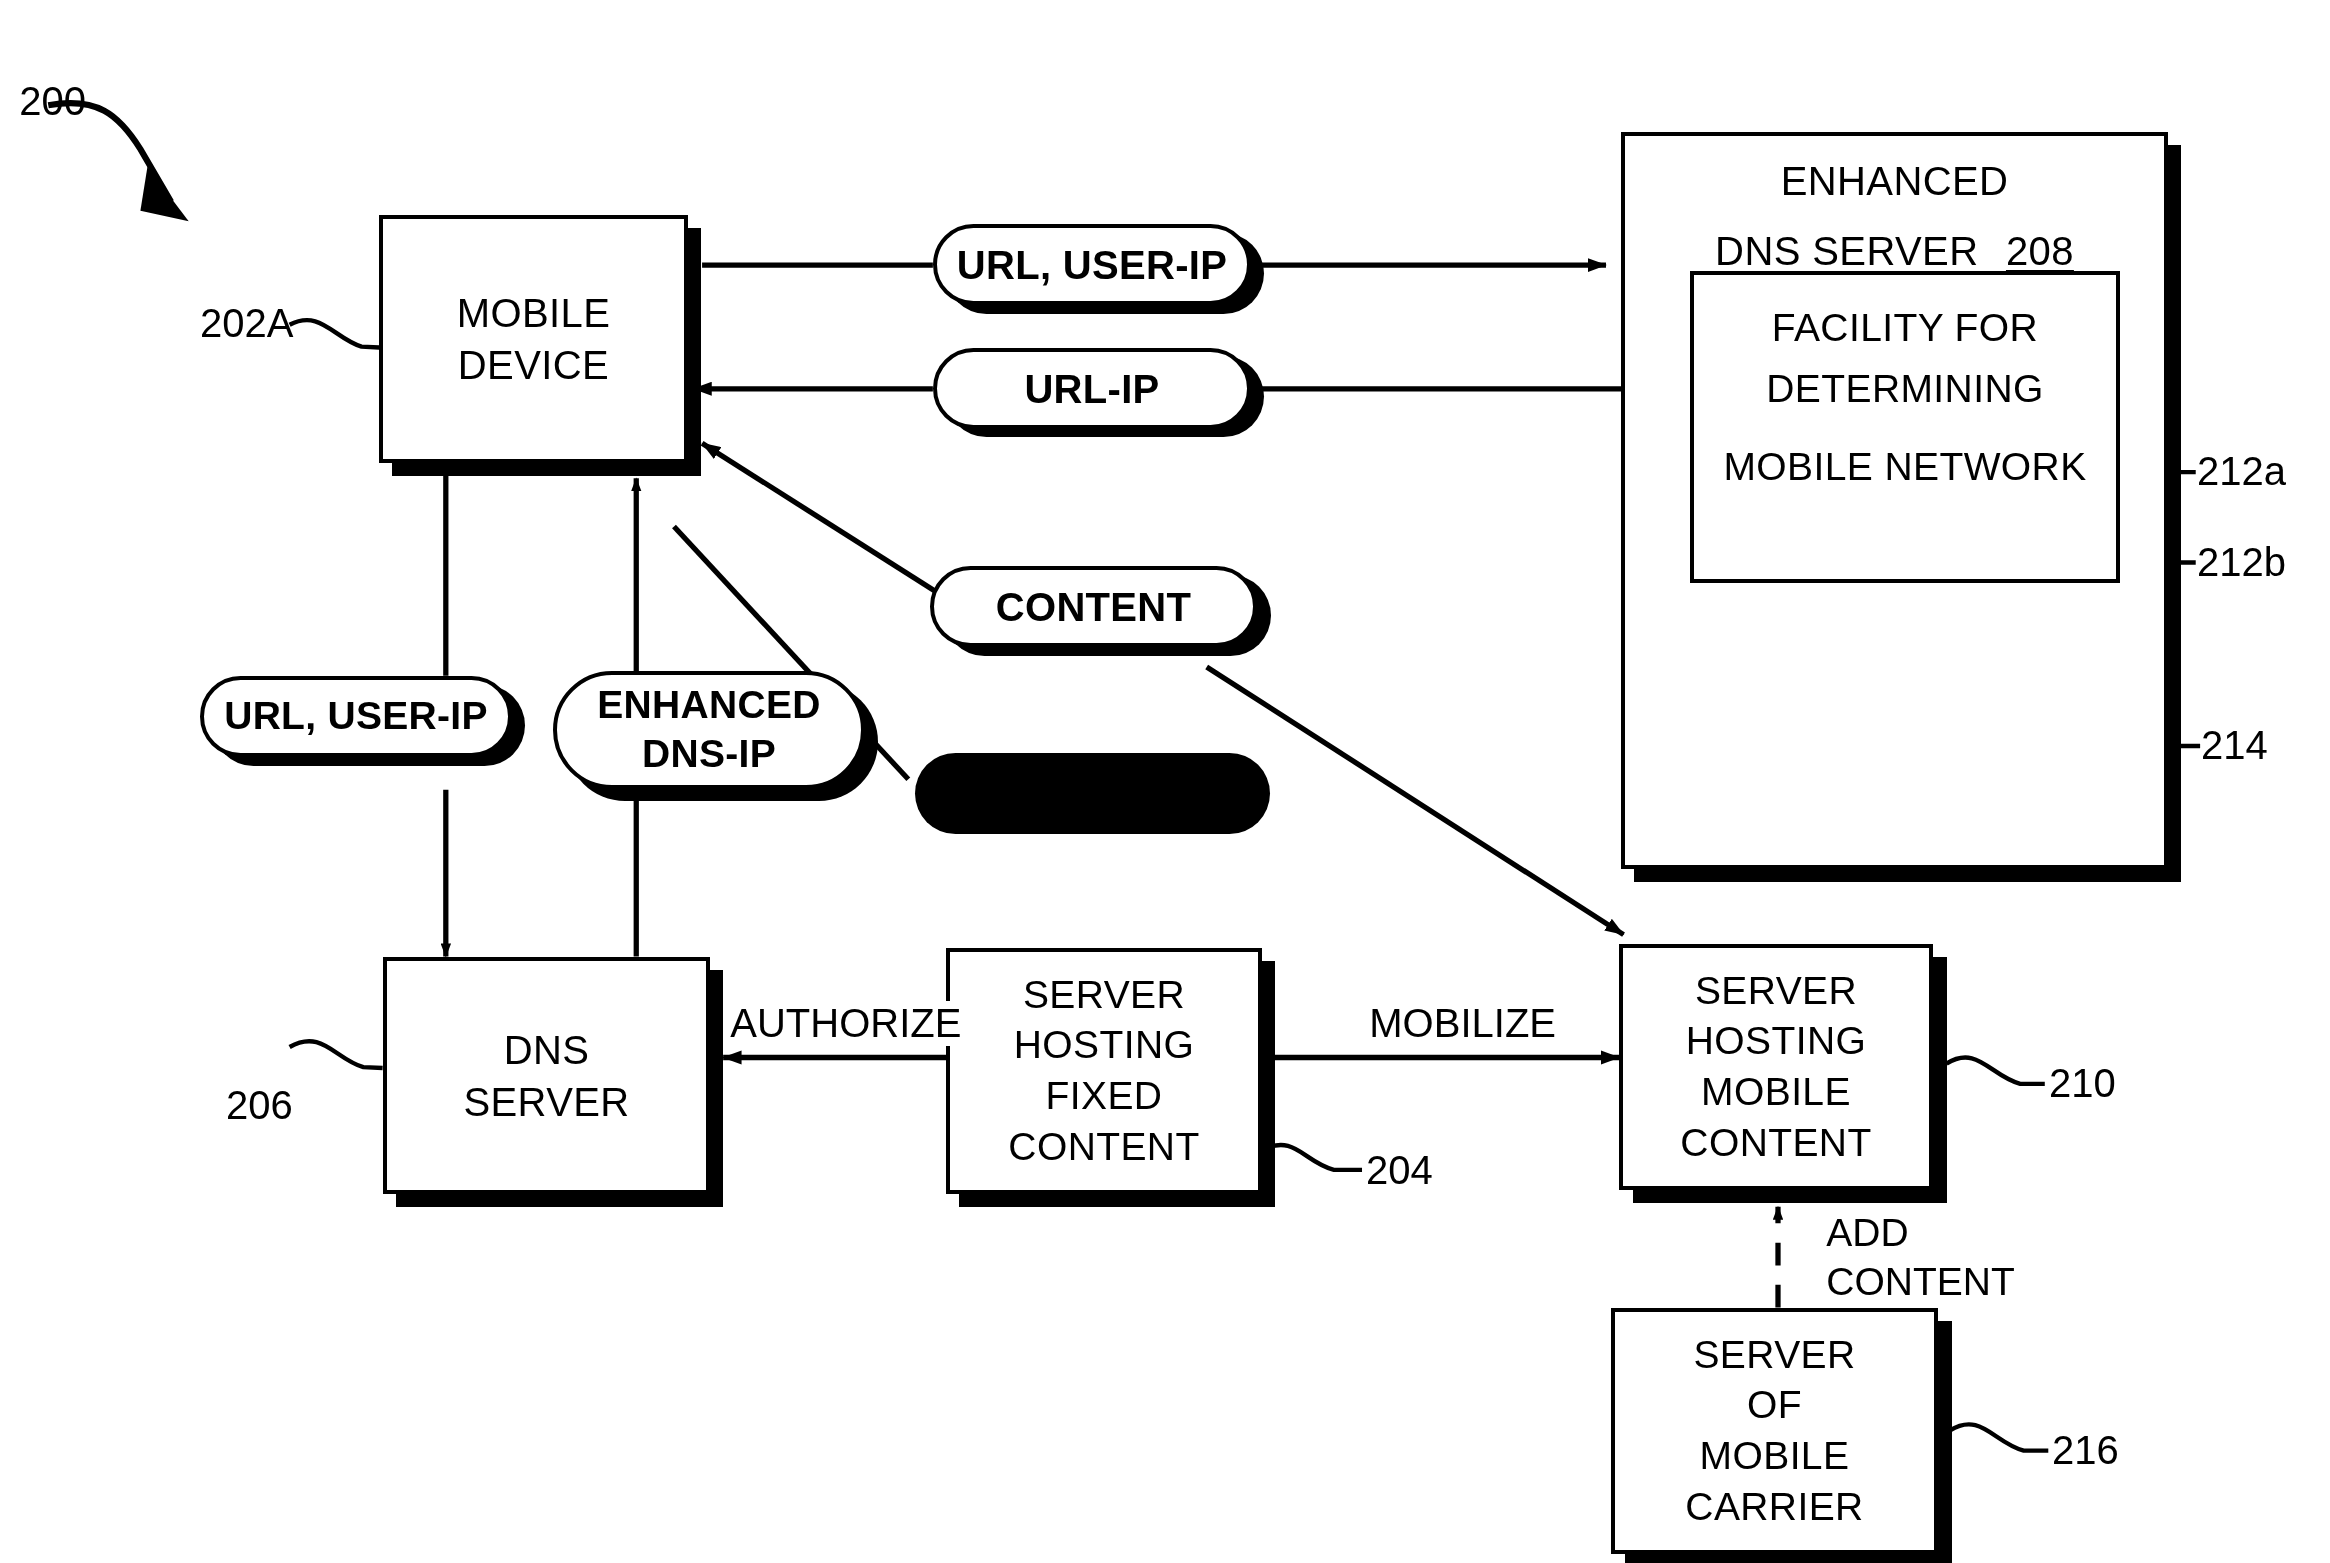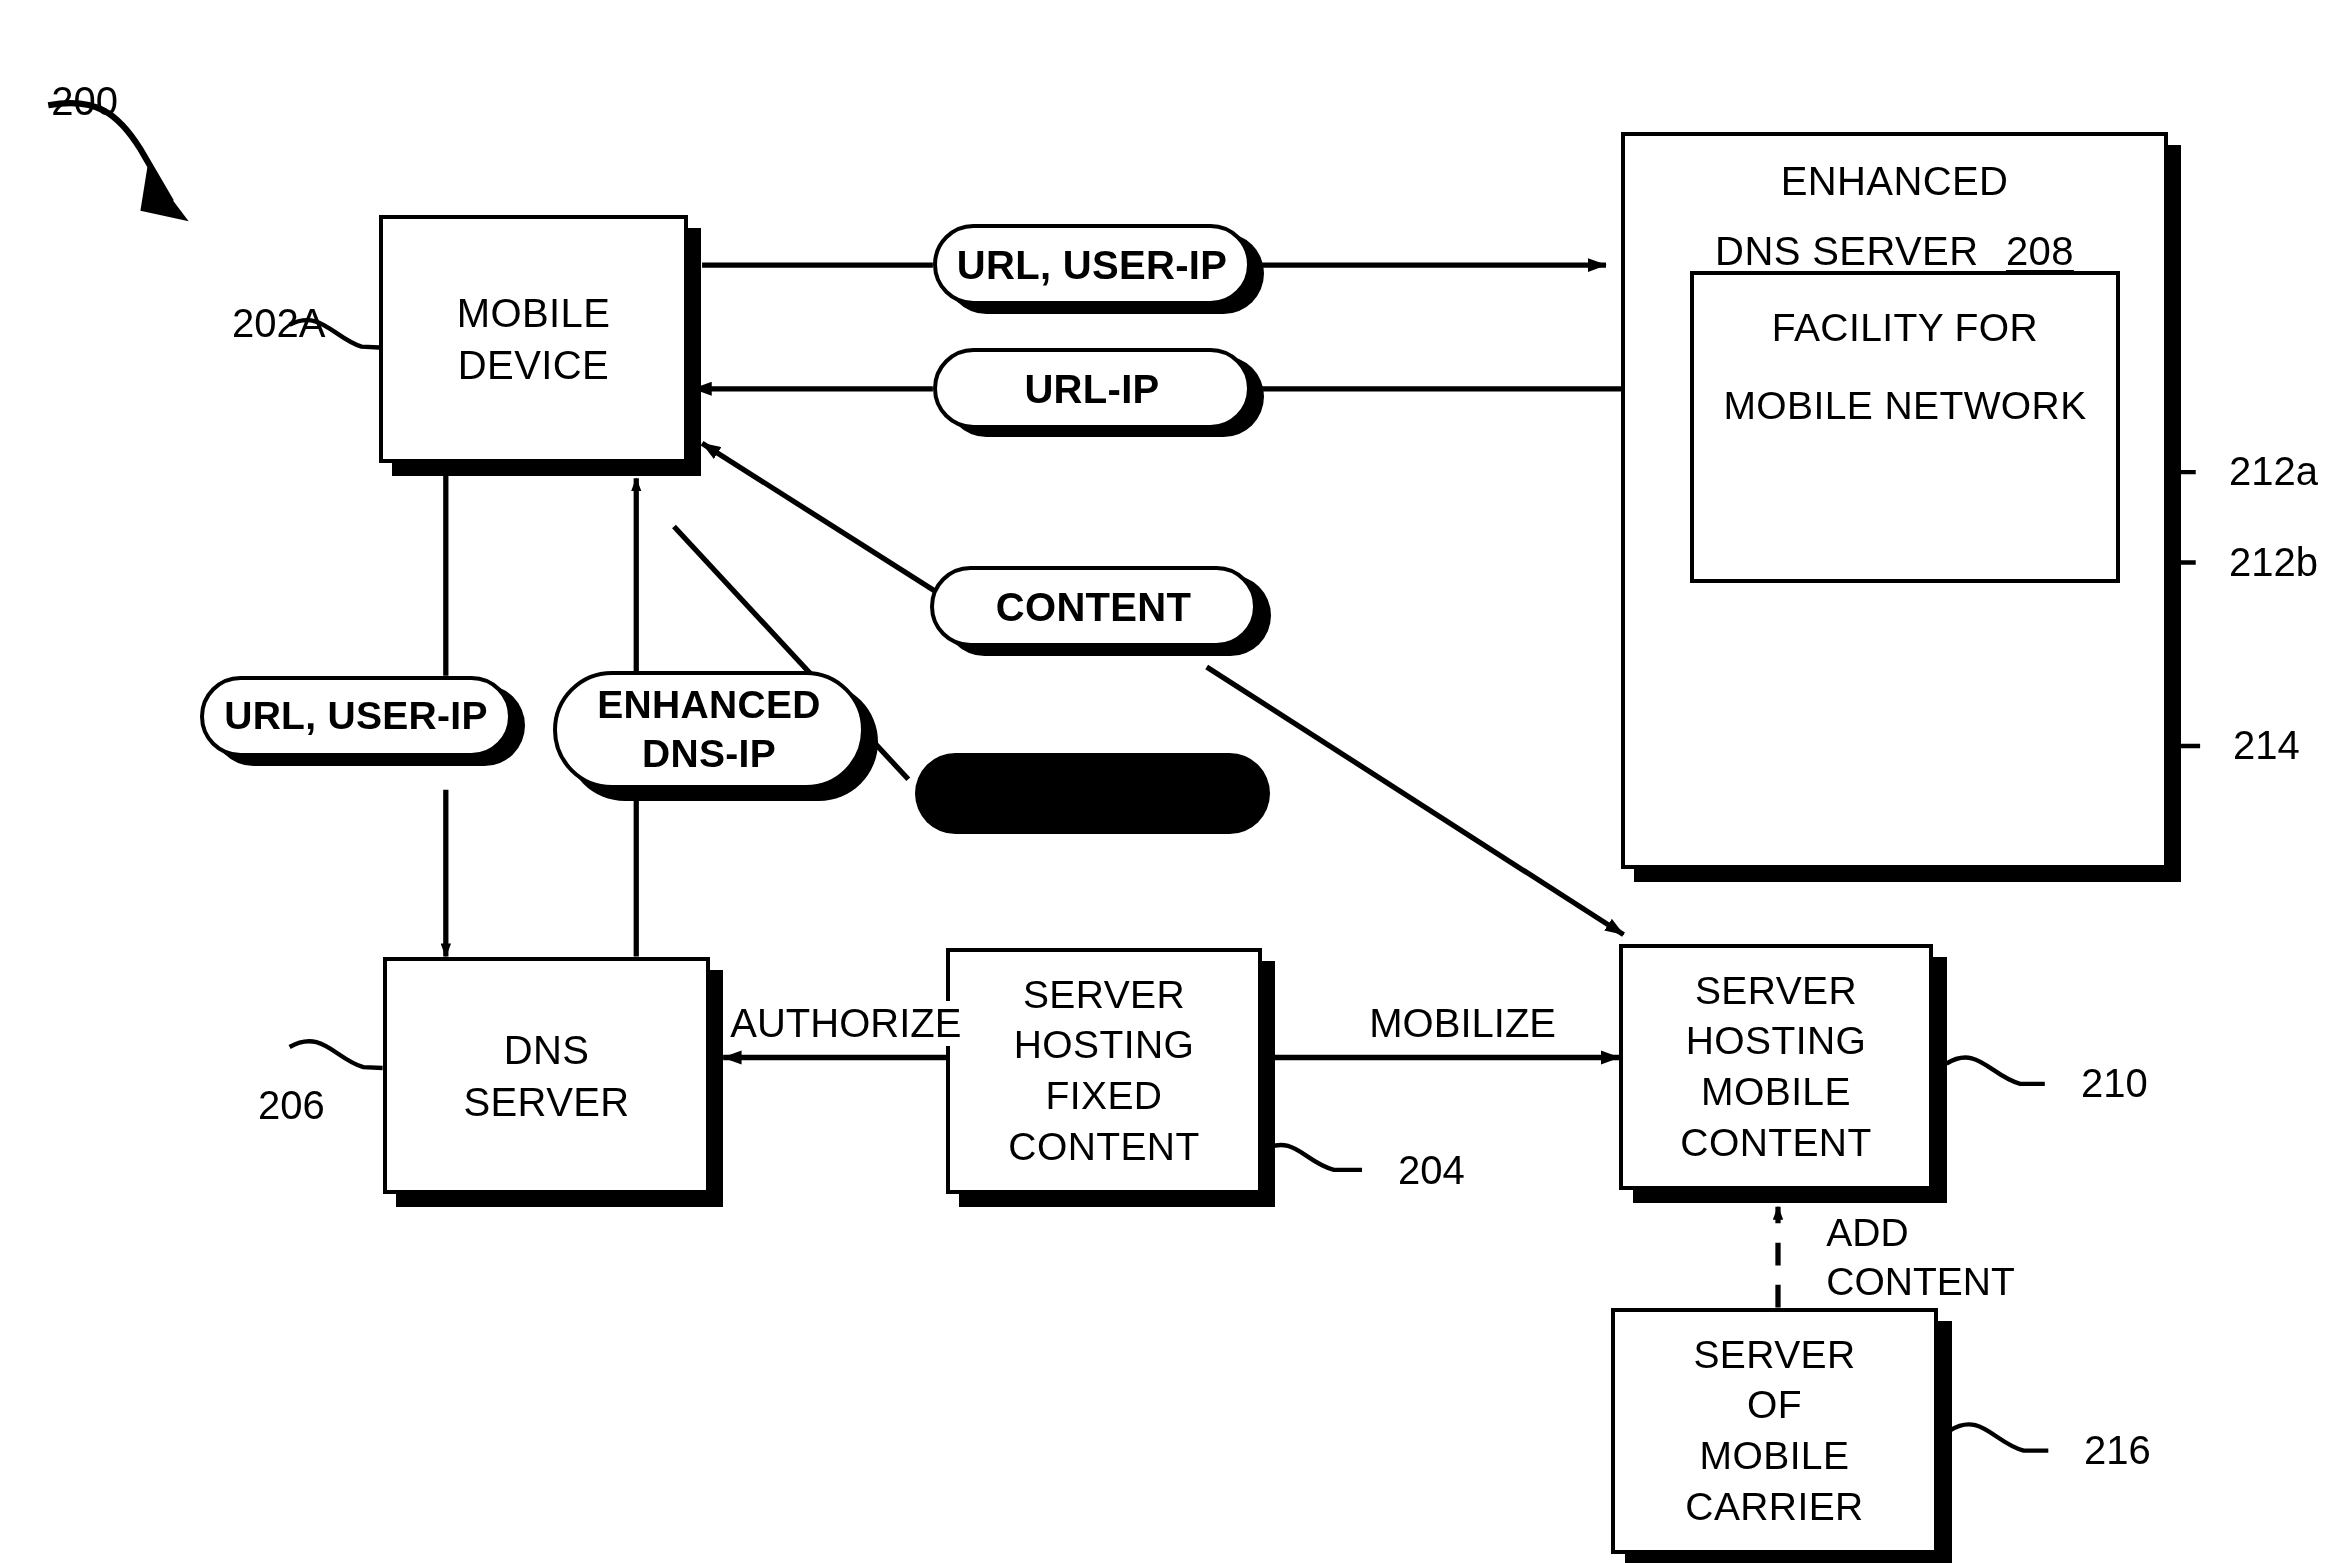--- a/index.html
+++ b/index.html
@@ -54,21 +54,20 @@
   .pillshadow{
     position:absolute;
     background:#000;
     border-radius:61px;
     z-index:7;
   }
   .reftext{
     position:absolute;
     white-space:nowrap;
     z-index:12;
-    margin-left:32px;
   }
   .edgelabel{
     position:absolute;
     white-space:nowrap;
     background:#fff;
     z-index:11;
     padding:0 5.3px;
   }
   svg.wires{
     position:absolute;
@@ -176,20 +175,21 @@
         <span>DNS SERVER</span>
         <span class="u" style="margin-left:16px;">208</span>
       </div>
     </div>
   </div>
 
   
   <div class="box" style="left:1690px;top:271px;width:430px;height:312px;align-items:flex-start;justify-content:center;border-width:4.4px;z-index:7;">
     <div style="width:100%;">
       <div class="f44" style="padding-top:28px;">FACILITY FOR</div>
+      <div class="f44" style="padding-top:10.5px;">DETERMINING</div>
       <div class="f44" style="padding-top:27px;">MOBILE NETWORK</div>
     </div>
   </div>
   
   <div class="reftext f46" style="left:2197px;top:449px;">212a</div>
   <div class="reftext f46" style="left:2197px;top:540px;">212b</div>
 
   
   <div class="reftext f46" style="left:2201px;top:723px;">214</div>
 

